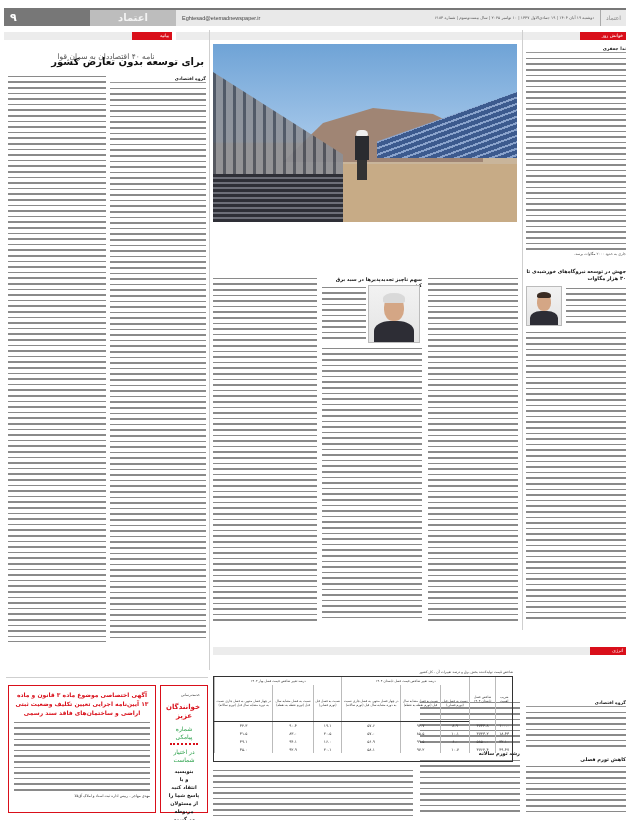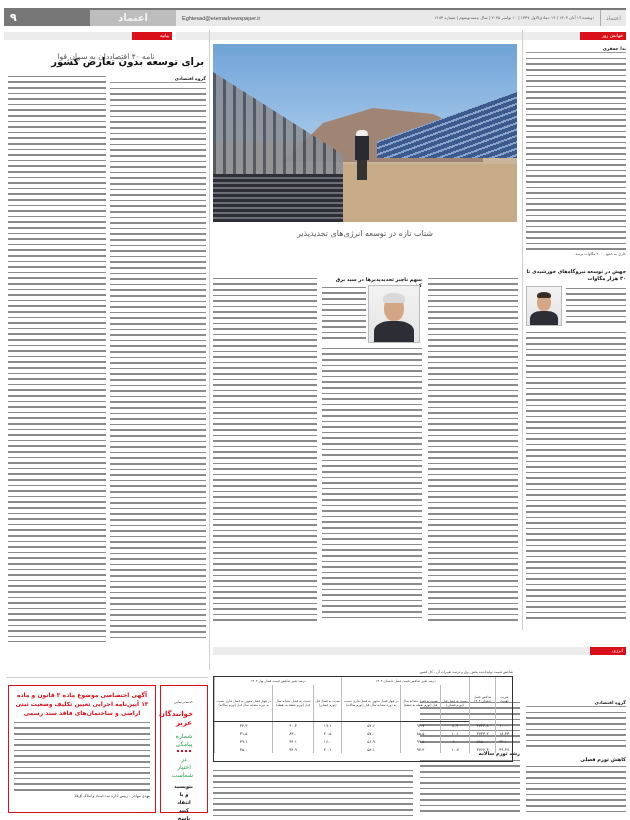--- a/index.html
+++ b/index.html
@@ -52,21 +52,21 @@
   .tbl { position: absolute; left: 213px; top: 676px; width: 300px; height: 86px; border: 1px solid #333; font-size: 3.2px; color: #333; }
   .tbl table { width: 100%; border-collapse: collapse; direction: rtl; }
   .tbl th, .tbl td { border-left: 1px solid #bbb; text-align: center; padding: 0 1px; }
   .tbl thead th { height: 8px; font-weight: normal; }
   .tbl .sub th { height: 36px; vertical-align: middle; border-bottom: 1px solid #333; }
   .tbl tbody td { height: 8px; font-size: 4px; }
 
   
   .ad-left { position: absolute; left: 8px; top: 685px; width: 148px; height: 128px; border: 1.5px solid #d90f1a; padding: 4px 5px; }
   .ad-left .ad-title { font-size: 6px; font-weight: bold; color: #d90f1a; text-align: center; line-height: 9px; }
-  .ad-right { position: absolute; left: 160px; top: 685px; width: 48px; height: 128px; border: 1.5px solid #d90f1a; padding: 14px; text-align: center; }
+  .ad-right { position: absolute; left: 160px; top: 685px; width: 48px; height: 128px; border: 1.5px solid #d90f1a; padding: 7px; text-align: center; }
   .ad-right .small { font-size: 3.5px; color: #333; text-align: right; }
   .ad-right .red { font-size: 7px; font-weight: bold; color: #d90f1a; line-height: 9px; }
   .ad-right .green { font-size: 6px; color: #2aa04a; line-height: 8px; }
   .ad-right .dark { font-size: 5px; font-weight: bold; color: #111; line-height: 8px; }
   .ad-right .dash { height: 3px; border-top: 2px dotted #d90f1a; margin: 2px 2px; }
 </style>
 </head>
 <body>
 
 <div class="page">
@@ -122,21 +122,20 @@
     <div class="panel-left"></div>
     <div class="gravel-left"></div>
     <div class="panel-right"></div>
     <div class="worker">
       <div class="hat"></div>
         <div class="body"></div>
         <div class="legs"></div>
     </div>
   </div>
 
-  <div class="headline-small" style="left:213px; top:229px; width:304px;">شتاب تازه در توسعه انرژی‌های تجدیدپذیر</div>
 
   <div class="txt lines" style="position:absolute; left:428px; top:276px; width:90px; height:346px;"></div>
   <div class="subhead" style="position:absolute; left:322px; top:276px; width:100px;">سهم ناچیز تجدیدپذیرها در سبد برق کشور</div>
   <div class="portrait" style="left:368px; top:285px; width:52px; height:58px;">
     <div class="suit"></div>
       <div class="head"></div>
       <div class="hair grey"></div>
   </div>
   <div class="txt lines" style="position:absolute; left:322px; top:285px; width:44px; height:58px;"></div>
   <div class="txt lines" style="position:absolute; left:322px; top:346px; width:100px; height:276px;"></div>

